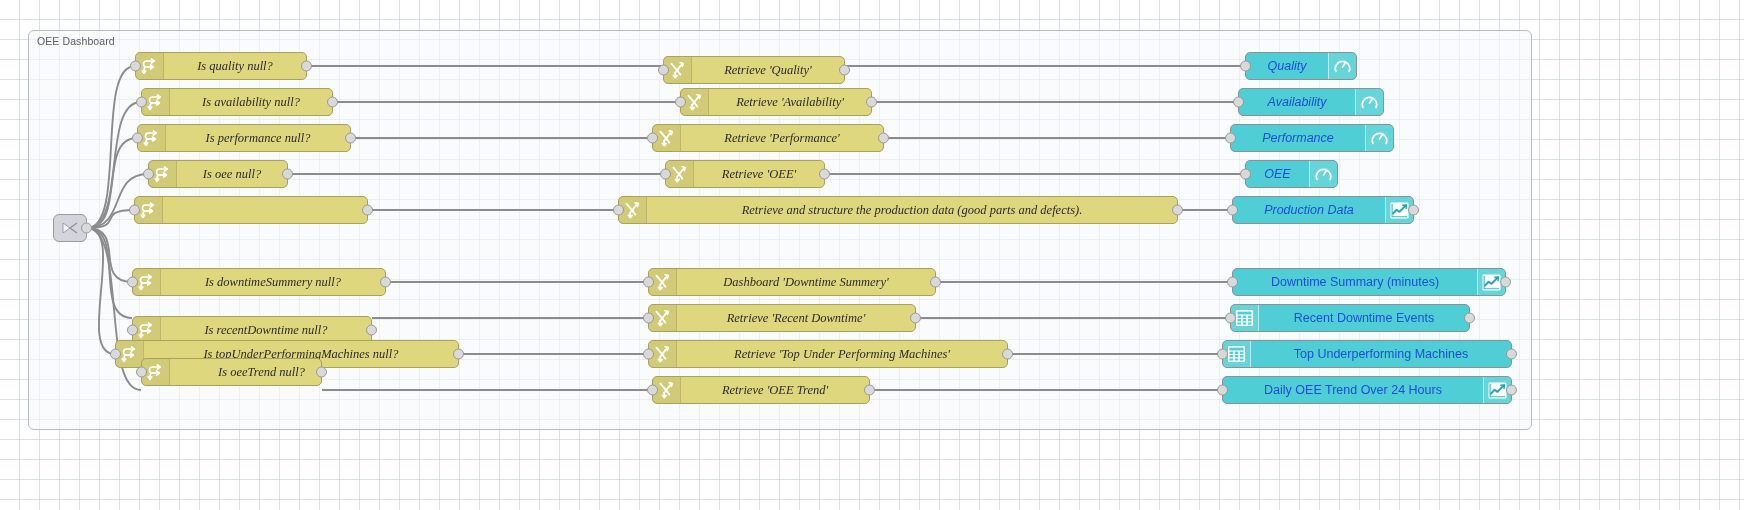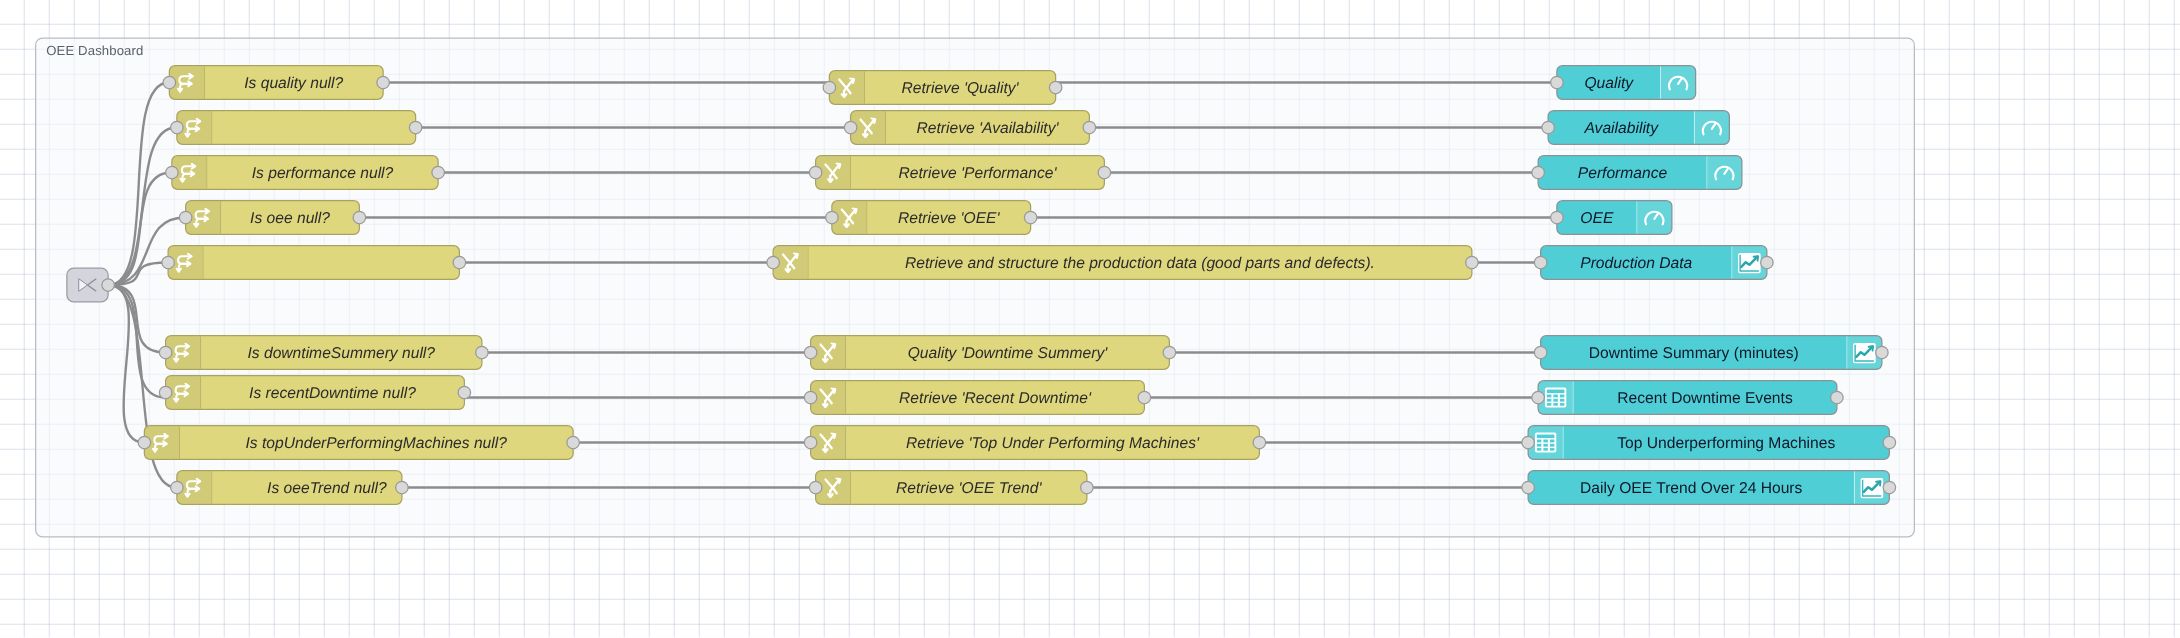--- a/index.html
+++ b/index.html
@@ -59,36 +59,36 @@
     border-radius: 4px;
   }
   .node .label {
     font-size: 12.5px;
     color: #2b2b2b;
     white-space: nowrap;
     line-height: 1;
     padding: 0 8px;
   }
   
-  .node.y { background: #dfd77e; border-color: #a8a25f; }
+  .node.y { background: #dfd77e; border-color: #a8a25f; font-family: Liberation Serif, serif; }
   .node.y .label { font-style: italic; }
   .node .icon-box {
     width: 28px; height: 100%;
     display: flex; align-items: center; justify-content: center;
     flex: 0 0 28px;
     position: relative;
   }
   .node.y .icon-box {
     background: rgba(0,0,0,0.06);
     border-right: 1px solid rgba(0,0,0,0.10);
     border-radius: 4px 0 0 4px;
   }
   
   .node.t { background: #4fcfd5; border-color: #8a9296; }
-  .node.t .label { color: #0f172a; font-size: 12.5px; }
+  .node.t .label { color: #1d4ed8; font-size: 12.5px; }
   .node.t.italic .label { font-style: italic; }
   .node.t .icon-box.right {
     background: rgba(255,255,255,0.13);
     border-left: 1px solid rgba(255,255,255,0.55);
     border-radius: 0 4px 4px 0;
   }
   .node.t .icon-box.left {
     background: rgba(255,255,255,0.13);
     border-right: 1px solid rgba(255,255,255,0.55);
     border-radius: 4px 0 0 4px;
@@ -213,20 +213,23 @@
       <div class="node y" style="left: 141px; top: 88px; width: 192px;">
         <span class="icon-box left">
           <svg width="17" height="17" viewBox="0 0 17 17">
       <path d="M13 3 L5.5 3 Q2.5 3 2.5 6.2 Q2.5 9 5.5 9 L12 9" fill="none" stroke="#fff" stroke-width="1.7" stroke-linecap="round"></path>
       <path d="M10.4 1 L13.2 3 L10.4 5" fill="none" stroke="#fff" stroke-width="1.7" stroke-linecap="round" stroke-linejoin="round"></path>
       <path d="M9.6 7 L12.4 9 L9.6 11" fill="none" stroke="#fff" stroke-width="1.7" stroke-linecap="round" stroke-linejoin="round"></path>
       <path d="M12 9 L6 9 Q3 9 3 12.2 L3 15" fill="none" stroke="#fff" stroke-width="1.7" stroke-linecap="round"></path>
       <path d="M1.3 13 L3 15.4 L4.7 13" fill="none" stroke="#fff" stroke-width="1.7" stroke-linecap="round" stroke-linejoin="round"></path>
     </svg>
         </span>
+        <div class="body">
+          <span class="label">Is availability null?</span>
+        </div>
         <span class="port in"></span>
         <span class="port out"></span>
       </div>
       <div class="node y" style="left: 680px; top: 88px; width: 192px;">
         <span class="icon-box left">
           <svg width="17" height="17" viewBox="0 0 17 17">
       <path d="M2.4 1.6 L8.8 9.2" fill="none" stroke="#fff" stroke-width="1.8" stroke-linecap="round"></path>
       <path d="M13.4 1.6 L6.2 10.8" fill="none" stroke="#fff" stroke-width="1.8" stroke-linecap="round"></path>
       <path d="M11.2 0.6 L14.2 1.5 L13.4 4.4" fill="none" stroke="#fff" stroke-width="1.7" stroke-linecap="round" stroke-linejoin="round"></path>
       <path d="M8.8 9.2 L11.4 12.6" fill="none" stroke="#fff" stroke-width="1.8" stroke-linecap="round"></path>
@@ -408,41 +411,41 @@
           <svg width="17" height="17" viewBox="0 0 17 17">
       <path d="M2.4 1.6 L8.8 9.2" fill="none" stroke="#fff" stroke-width="1.8" stroke-linecap="round"></path>
       <path d="M13.4 1.6 L6.2 10.8" fill="none" stroke="#fff" stroke-width="1.8" stroke-linecap="round"></path>
       <path d="M11.2 0.6 L14.2 1.5 L13.4 4.4" fill="none" stroke="#fff" stroke-width="1.7" stroke-linecap="round" stroke-linejoin="round"></path>
       <path d="M8.8 9.2 L11.4 12.6" fill="none" stroke="#fff" stroke-width="1.8" stroke-linecap="round"></path>
       <path d="M6.2 10.8 L6.2 15.2" fill="none" stroke="#fff" stroke-width="1.8" stroke-linecap="round"></path>
       <path d="M4.4 13.4 L6.3 15.6 L8.1 13.4" fill="none" stroke="#fff" stroke-width="1.7" stroke-linecap="round" stroke-linejoin="round"></path>
     </svg>
         </span>
         <div class="body">
-          <span class="label">Quality 'Downtime Summery'</span>
+          <span class="label">Dashboard 'Downtime Summery'</span>
         </div>
         <span class="port in"></span>
         <span class="port out"></span>
       </div>
       <div class="node t" style="left: 1232px; top: 268px; width: 274px;">
         <div class="body">
           <span class="label">Downtime Summary (minutes)</span>
         </div>
         <span class="icon-box right">
           <svg width="21" height="19" viewBox="0 0 22 20">
       <rect x="1.5" y="1.5" width="19" height="17" rx="1.5" fill="#fff"></rect>
       <path d="M3.2 3 L3.2 16.6 L19 16.6" fill="none" stroke="#3bb6bd" stroke-width="1.2"></path>
       <path d="M4.2 13.2 L8 9.2 L11 11.4 L17.8 4.6" fill="none" stroke="#2aa6ad" stroke-width="2.1" stroke-linecap="round" stroke-linejoin="round"></path>
       <path d="M14.6 4.6 L18.3 4.2 L17.9 7.9" fill="none" stroke="#2aa6ad" stroke-width="1.6" stroke-linecap="round" stroke-linejoin="round"></path>
     </svg>
         </span>
         <span class="port in"></span>
         <span class="port out"></span>
       </div>
-      <div class="node y" style="left: 132px; top: 300px; width: 240px; justify-content: flex-end;">
+      <div class="node y" style="left: 132px; top: 316px; width: 240px; justify-content: flex-end;">
         <span class="icon-box left">
           <svg width="17" height="17" viewBox="0 0 17 17">
       <path d="M13 3 L5.5 3 Q2.5 3 2.5 6.2 Q2.5 9 5.5 9 L12 9" fill="none" stroke="#fff" stroke-width="1.7" stroke-linecap="round"></path>
       <path d="M10.4 1 L13.2 3 L10.4 5" fill="none" stroke="#fff" stroke-width="1.7" stroke-linecap="round" stroke-linejoin="round"></path>
       <path d="M9.6 7 L12.4 9 L9.6 11" fill="none" stroke="#fff" stroke-width="1.7" stroke-linecap="round" stroke-linejoin="round"></path>
       <path d="M12 9 L6 9 Q3 9 3 12.2 L3 15" fill="none" stroke="#fff" stroke-width="1.7" stroke-linecap="round"></path>
       <path d="M1.3 13 L3 15.4 L4.7 13" fill="none" stroke="#fff" stroke-width="1.7" stroke-linecap="round" stroke-linejoin="round"></path>
     </svg>
         </span>
         <div class="body">
@@ -542,21 +545,21 @@
               <rect x="13.6" y="14.2" width="3.8" height="2.2"></rect>
       </g>
     </svg>
         </span>
         <div class="body">
           <span class="label">Top Underperforming Machines</span>
         </div>
         <span class="port in"></span>
         <span class="port out"></span>
       </div>
-      <div class="node y" style="left: 141px; top: 376px; width: 181px; gap: 32px;">
+      <div class="node y" style="left: 141px; top: 358px; width: 181px; gap: 32px;">
         <span class="icon-box left">
           <svg width="17" height="17" viewBox="0 0 17 17">
       <path d="M13 3 L5.5 3 Q2.5 3 2.5 6.2 Q2.5 9 5.5 9 L12 9" fill="none" stroke="#fff" stroke-width="1.7" stroke-linecap="round"></path>
       <path d="M10.4 1 L13.2 3 L10.4 5" fill="none" stroke="#fff" stroke-width="1.7" stroke-linecap="round" stroke-linejoin="round"></path>
       <path d="M9.6 7 L12.4 9 L9.6 11" fill="none" stroke="#fff" stroke-width="1.7" stroke-linecap="round" stroke-linejoin="round"></path>
       <path d="M12 9 L6 9 Q3 9 3 12.2 L3 15" fill="none" stroke="#fff" stroke-width="1.7" stroke-linecap="round"></path>
       <path d="M1.3 13 L3 15.4 L4.7 13" fill="none" stroke="#fff" stroke-width="1.7" stroke-linecap="round" stroke-linejoin="round"></path>
     </svg>
         </span>
         <div class="body">

